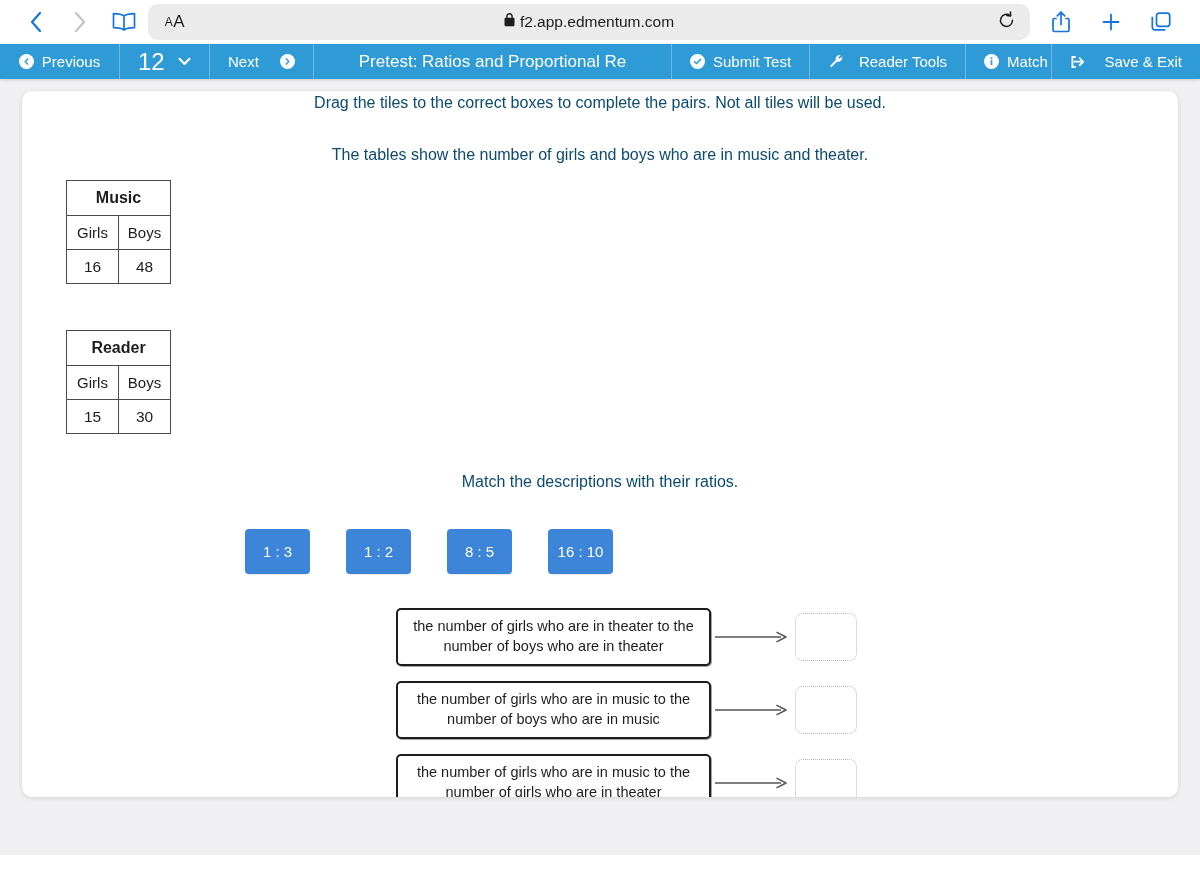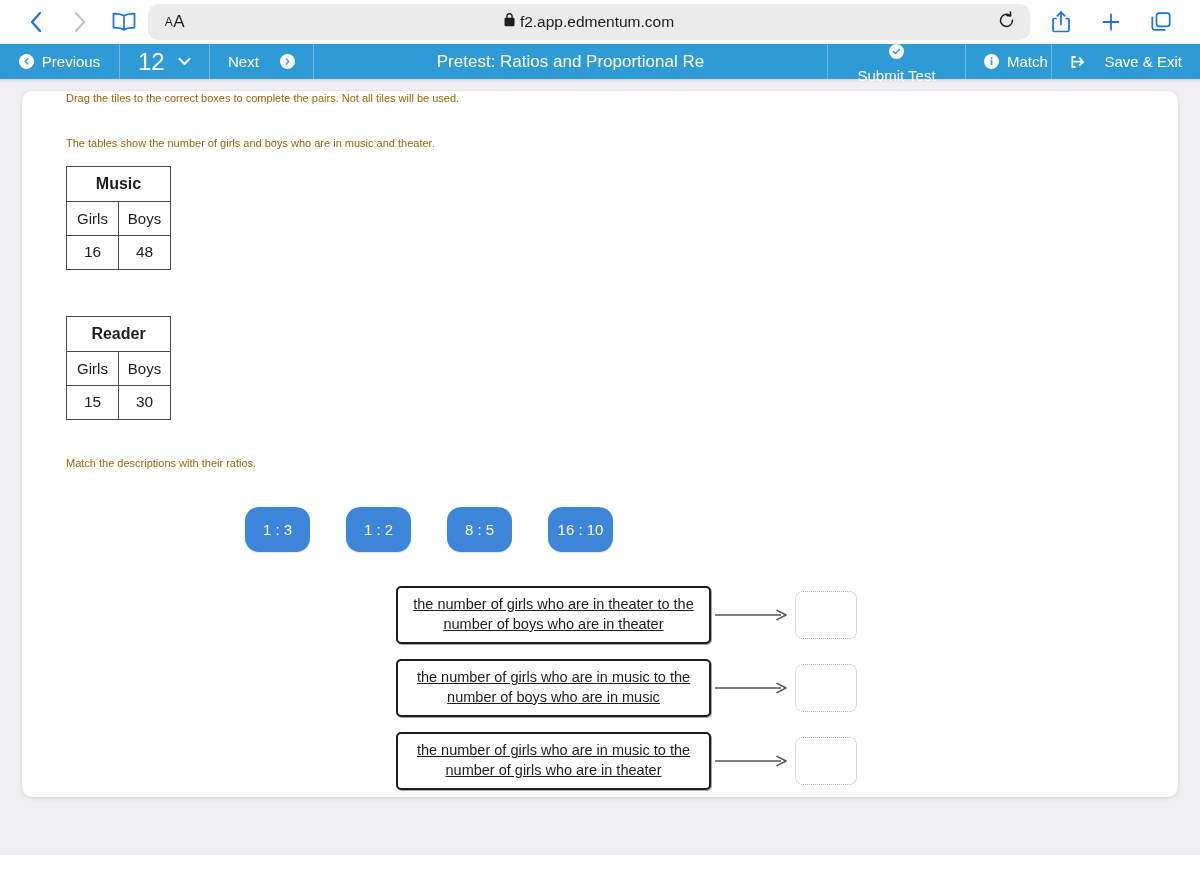--- a/index.html
+++ b/index.html
@@ -130,21 +130,21 @@
   .seg-pagenum .pagenum { font-size: 24px; line-height: 1; }
   .seg-next     { width: 104px; }
   .seg-title {
     flex: 1 1 auto;
     justify-content: center;
     font-size: 17px;
     overflow: hidden;
     text-overflow: clip;
     padding: 0 10px;
   }
-  .seg-submit   { width: 138px; flex-direction: column; }
+  .seg-submit   { width: 138px; }
   .seg-reader   { width: 156px; }
   .seg-info     { width: 86px; }
   .seg-save     { width: 148px; }
 
   
   .page-area {
     width: 1200px;
     height: 776px;
     background: #f0f0f2;
     position: relative;
@@ -161,23 +161,24 @@
     overflow: hidden;
     padding: 0 44px;
   }
 
   .card-inner {
     position: relative;
     padding-top: 0;
   }
 
   .instr {
-    font-size: 11px;
-    color: #a16207;
+    font-size: 16px;
+    color: #0c4a6e;
     line-height: 1.45;
+    text-align: center;
   }
   .instr-1 { margin-top: 0px; }
   .instr-2 { margin-top: 29px; }
 
   
   .mini-table {
     border-collapse: collapse;
     margin-top: 14px;
     table-layout: fixed;
   }
@@ -202,36 +203,36 @@
   
   .tile-row {
     display: flex;
     gap: 0;
     margin-top: 35px;
     padding-left: 179px;
   }
   .tile {
     background: #3d85d8;
     color: #ffffff;
-    border-radius: 14px;
+    border-radius: 4px;
     height: 45px;
     min-width: 65px;
     display: flex;
     align-items: center;
     justify-content: center;
     font-size: 15px;
     padding: 0 8px;
     margin-right: 36px;
     cursor: grab;
     user-select: none;
     box-shadow: 0 1px 1px rgba(0,0,0,.10);
   }
 
   
-  .pairs { margin-top: 34px; padding-left: 330px; text-decoration: underline; }
+  .pairs { margin-top: 34px; padding-left: 330px; }
   .pair-row {
     display: flex;
     align-items: center;
     margin-bottom: 15px;
   }
   .desc-box {
     width: 315px;
     min-height: 58px;
     border: 2px solid #1d1d1f;
     border-radius: 5px;
@@ -385,20 +386,28 @@
   <div class="tb-seg seg-submit">
     <span class="ic">
       <svg width="15" height="15" viewBox="0 0 16 16" fill="currentColor">
           <circle cx="8" cy="8" r="8"></circle>
           <path d="M6.9 11.3 3.8 8.2l1.1-1.1 2 2 4.2-4.2 1.1 1.1z" fill="#2e9bd6"></path>
         </svg>
     </span>
     <span>Submit Test</span>
   </div>
 
+  <div class="tb-seg seg-reader">
+    <span class="ic">
+      <svg width="16" height="16" viewBox="0 0 16 16" fill="currentColor">
+        <path d="M14.1 2.6a3.9 3.9 0 0 1-4.9 4.9L3.4 13.3 2 11.9l5.8-5.8A3.9 3.9 0 0 1 12.7 1.2L10.4 3.5l1.3 1.3 2.3-2.3z"></path>
+      </svg>
+    </span>
+    <span>Reader Tools</span>
+  </div>
 
   <div class="tb-seg seg-info">
     <span class="ic">
       <svg width="15" height="15" viewBox="0 0 16 16" fill="currentColor">
           <circle cx="8" cy="8" r="8"></circle>
           <rect x="7.1" y="6.5" width="1.8" height="5.3" fill="#2e9bd6"></rect>
           <rect x="7.1" y="3.6" width="1.8" height="1.9" fill="#2e9bd6"></rect>
         </svg>
     </span>
     <span>Match</span>

